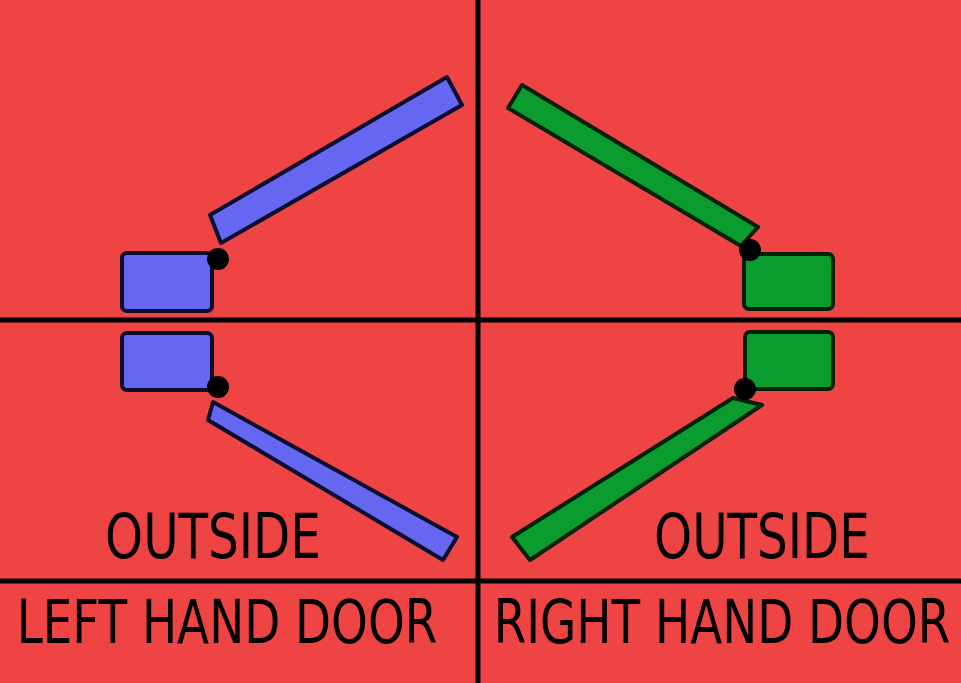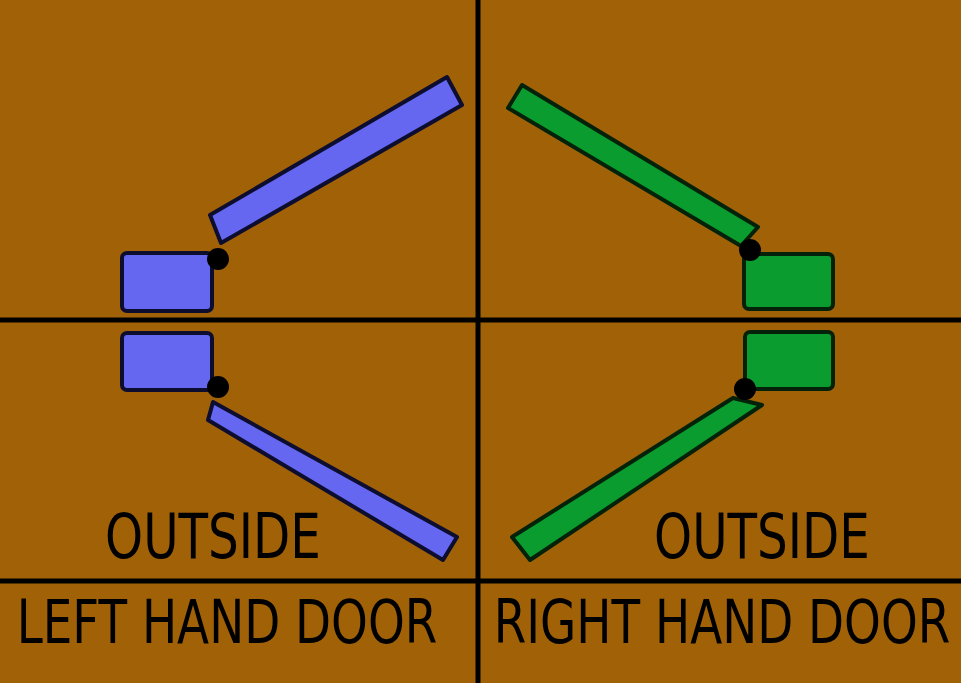--- a/index.html
+++ b/index.html
@@ -4,21 +4,21 @@
 <style>
   html, body {
     margin: 0;
     padding: 0;
     background: #ffffff;
   }
   .stage {
     position: relative;
     width: 961px;
     height: 683px;
-    background: #a16207;
+    background: #ef4444;
     overflow: hidden;
     font-family: "DejaVu Sans", "Liberation Sans", sans-serif;
   }
   .stage svg {
     position: absolute;
     left: 0;
     top: 0;
     width: 961px;
     height: 683px;
     display: block;

